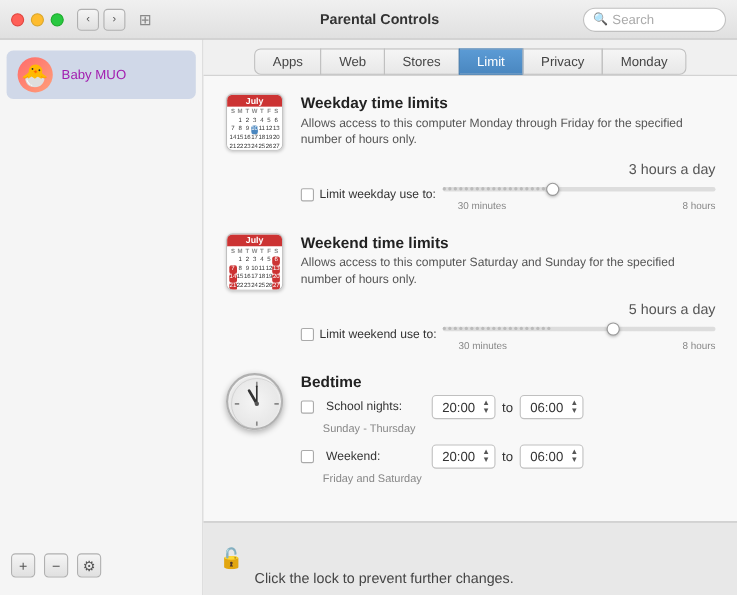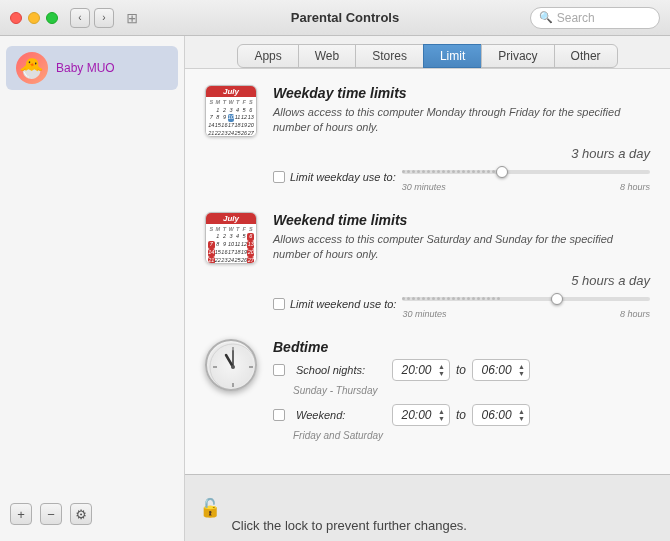--- a/index.html
+++ b/index.html
@@ -203,21 +203,20 @@
       overflow-y: auto;
       padding: 16px 20px;
     }
 
     
     .section {
       display: flex;
       gap: 16px;
       margin-bottom: 20px;
       align-items: flex-start;
-      font-style: italic;
     }
 
     
     .calendar-icon {
       width: 52px;
       height: 52px;
       flex-shrink: 0;
     }
     .cal {
       width: 52px;
@@ -341,20 +340,21 @@
       transform: translateY(-50%);
       box-shadow: 0 1px 3px rgba(0,0,0,0.3);
       cursor: pointer;
     }
     .slider-labels {
       display: flex;
       justify-content: space-between;
       font-size: 9px;
       color: #888;
       margin-top: 1px;
+      margin-left: 14px;
     }
     .slider-wrapper {
       flex: 1;
     }
 
     
     .bedtime-row {
       display: flex;
       align-items: center;
       gap: 6px;
@@ -475,21 +475,21 @@
   </div>
 
   <div class="content">
 
     <div class="tab-bar">
       <div class="tab">Apps</div>
       <div class="tab">Web</div>
       <div class="tab">Stores</div>
       <div class="tab active">Limit</div>
       <div class="tab">Privacy</div>
-      <div class="tab">Other</div>
+      <div class="tab">Monday</div>
     </div>
 
     <div class="content-area">
 
       <div class="section">
         <div class="calendar-icon">
           <div class="cal">
             <div class="cal-header">July</div>
             <div class="cal-body">
               <div class="cal-grid">

